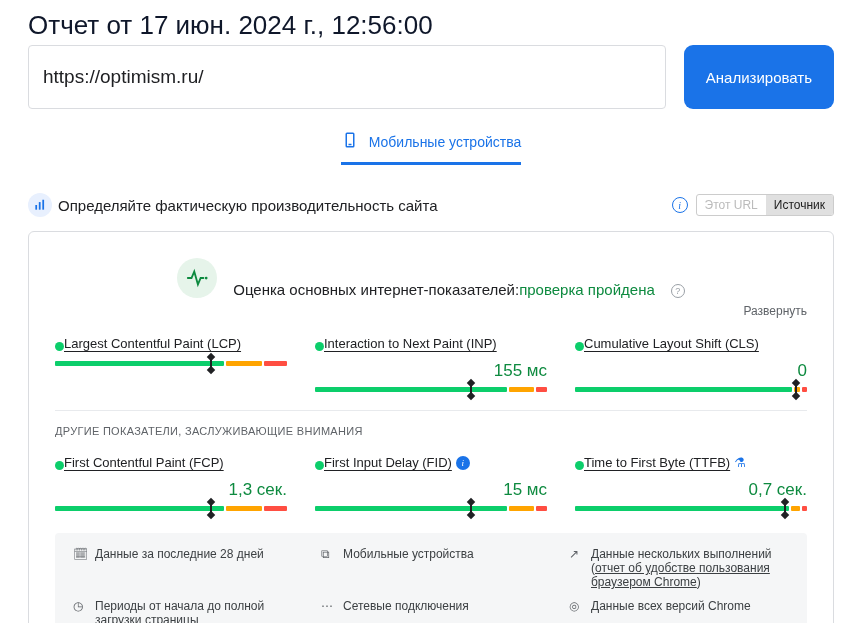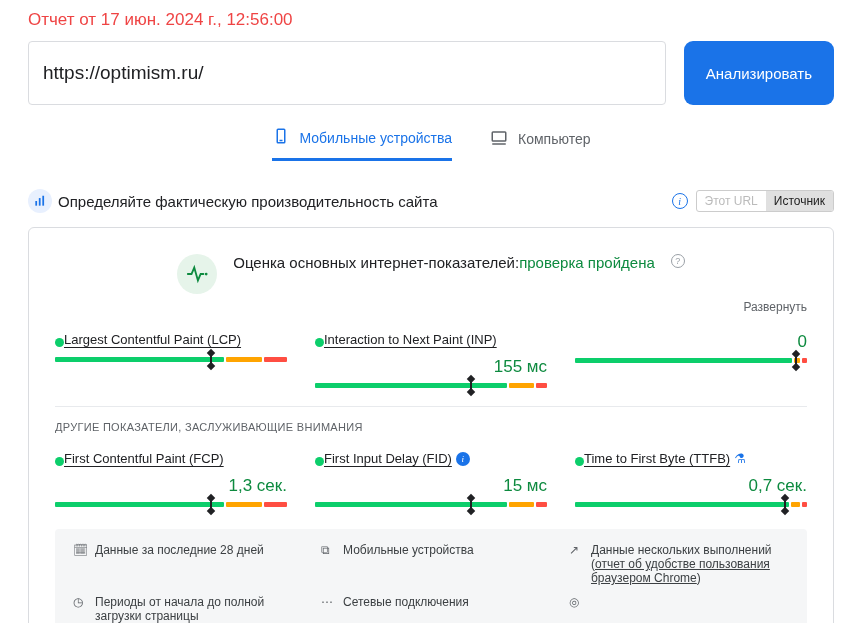--- a/index.html
+++ b/index.html
@@ -5,24 +5,24 @@
   * { box-sizing: border-box; margin: 0; padding: 0; }
   body {
     font-family: Arial, "Helvetica Neue", sans-serif;
     background: #fff;
     color: #202124;
     font-size: 14px;
     padding: 10px 28px 20px 28px;
     width: 862px;
   }
   .report-title {
-    font-size: 17px;
-    color: #ef4444;
+    font-size: 26px;
+    color: #0f172a;
     font-weight: 400;
-    margin-bottom: 11px;
+    margin-bottom: 4px;
   }
   .url-row {
     display: flex;
     gap: 18px;
     align-items: stretch;
     margin-bottom: 22px;
   }
   .url-input {
     flex: 1;
     border: 1px solid #dadce0;
@@ -113,21 +113,21 @@
   .toggle-pill span.disabled {
     color: #bbb;
   }
   .card {
     border: 1px solid #dadce0;
     border-radius: 6px;
     padding: 26px;
   }
   .assessment {
     display: flex;
-    align-items: flex-start;
+    align-items: flex-end;
     justify-content: center;
     gap: 16px;
     margin-bottom: 6px;
   }
   .pulse-icon {
     width: 40px; height: 40px;
     background: #e6f4ea;
     border-radius: 50%;
     display: flex; align-items: center; justify-content: center;
   }
@@ -264,29 +264,20 @@
 
 <div class="tabs">
   <div class="tab active">
     <span>
       <svg viewBox="0 0 24 24" fill="none" stroke="#1a73e8" stroke-width="2">
           <rect x="7" y="3" width="10" height="18" rx="1"></rect>
           <line x1="10" y1="18" x2="14" y2="18"></line>
         </svg>
     </span>
     <span>Мобильные устройства</span>
-  </div>
-  <div class="tab">
-    <span>
-      <svg viewBox="0 0 24 24" fill="none" stroke="#5f6368" stroke-width="2">
-          <rect x="3" y="4" width="18" height="12" rx="1"></rect>
-          <line x1="3" y1="20" x2="21" y2="20"></line>
-        </svg>
-    </span>
-    <span>Компьютер</span>
   </div>
 </div>
 
 <div class="section-header">
   <div class="section-header-icon">
     <svg width="14" height="14" viewBox="0 0 24 24">
         <rect x="4" y="12" width="3" height="8" fill="#1a73e8"></rect>
         <rect x="10" y="7" width="3" height="13" fill="#1a73e8"></rect>
         <rect x="16" y="3" width="3" height="17" fill="#1a73e8"></rect>
       </svg>
@@ -337,20 +328,24 @@
         </div>
         <div class="metric-value">155 мс</div>
         <div class="bar">
           <div class="bar-seg seg-g" style="flex:84"></div>
           <div class="bar-seg seg-o" style="flex:11"></div>
           <div class="bar-seg seg-r" style="flex:5"></div>
           <div class="marker" style="left:67%"></div>
         </div>
       </div>
       <div class="metric">
+        <div class="metric-label">
+          <span class="dot"></span>
+          <span class="metric-name">Cumulative Layout Shift (CLS)</span>
+        </div>
         <div class="metric-value">0</div>
         <div class="bar">
           <div class="bar-seg seg-g" style="flex:95"></div>
           <div class="bar-seg seg-o" style="flex:3"></div>
           <div class="bar-seg seg-r" style="flex:2"></div>
           <div class="marker" style="left:95%"></div>
         </div>
       </div>
     </div>
 
@@ -418,16 +413,17 @@
     <div class="footer-item">
         <span class="ficon">◷</span>
         <span>Периоды от начала до полной загрузки страницы</span>
       </div>
     <div class="footer-item">
         <span class="ficon">⋯</span>
         <span>Сетевые подключения</span>
       </div>
     <div class="footer-item">
         <span class="ficon">◎</span>
+        <span>Данные всех версий Chrome</span>
       </div>
   </div>
 
 </div>
 
 </body></html>

